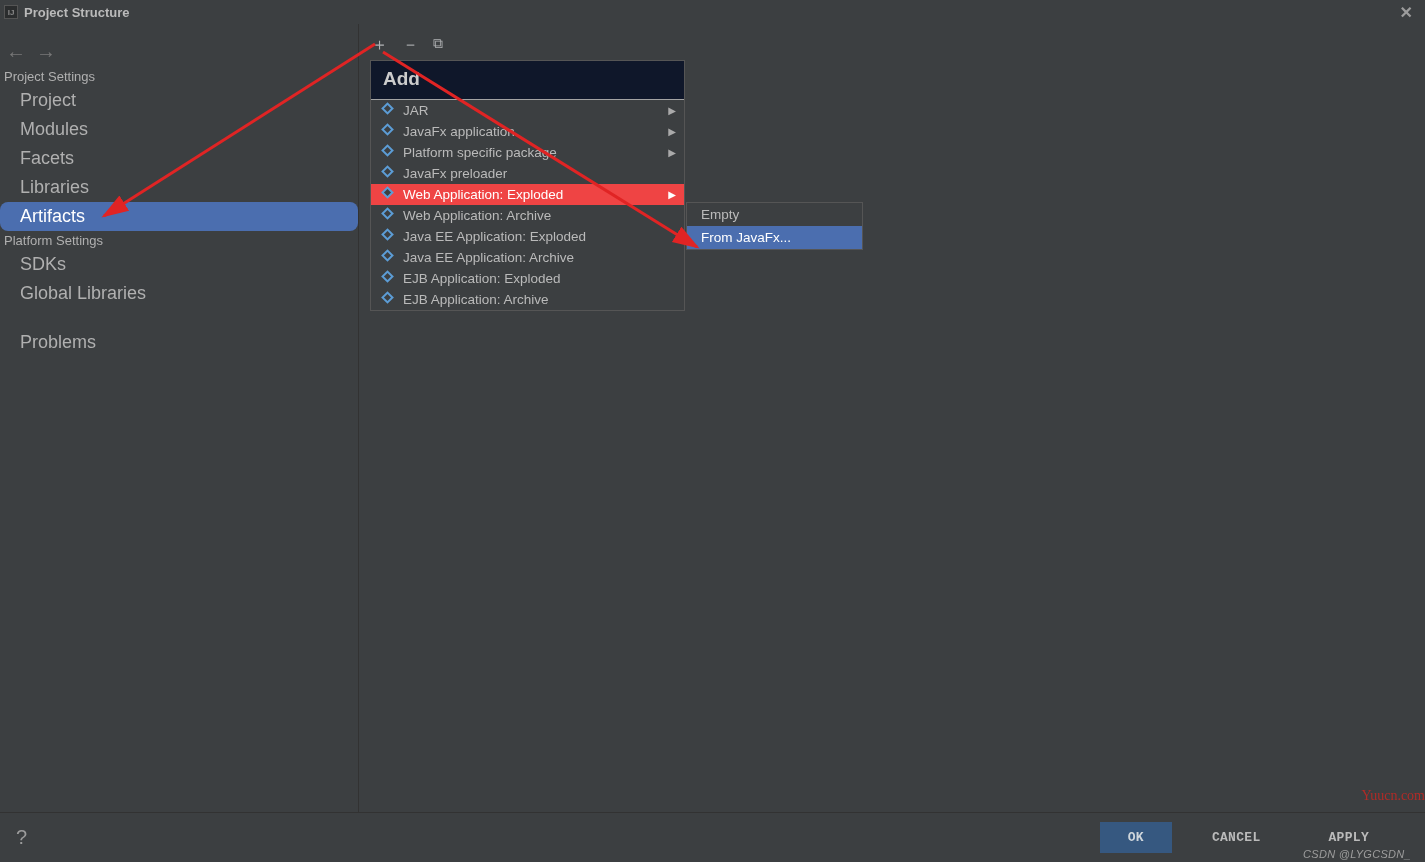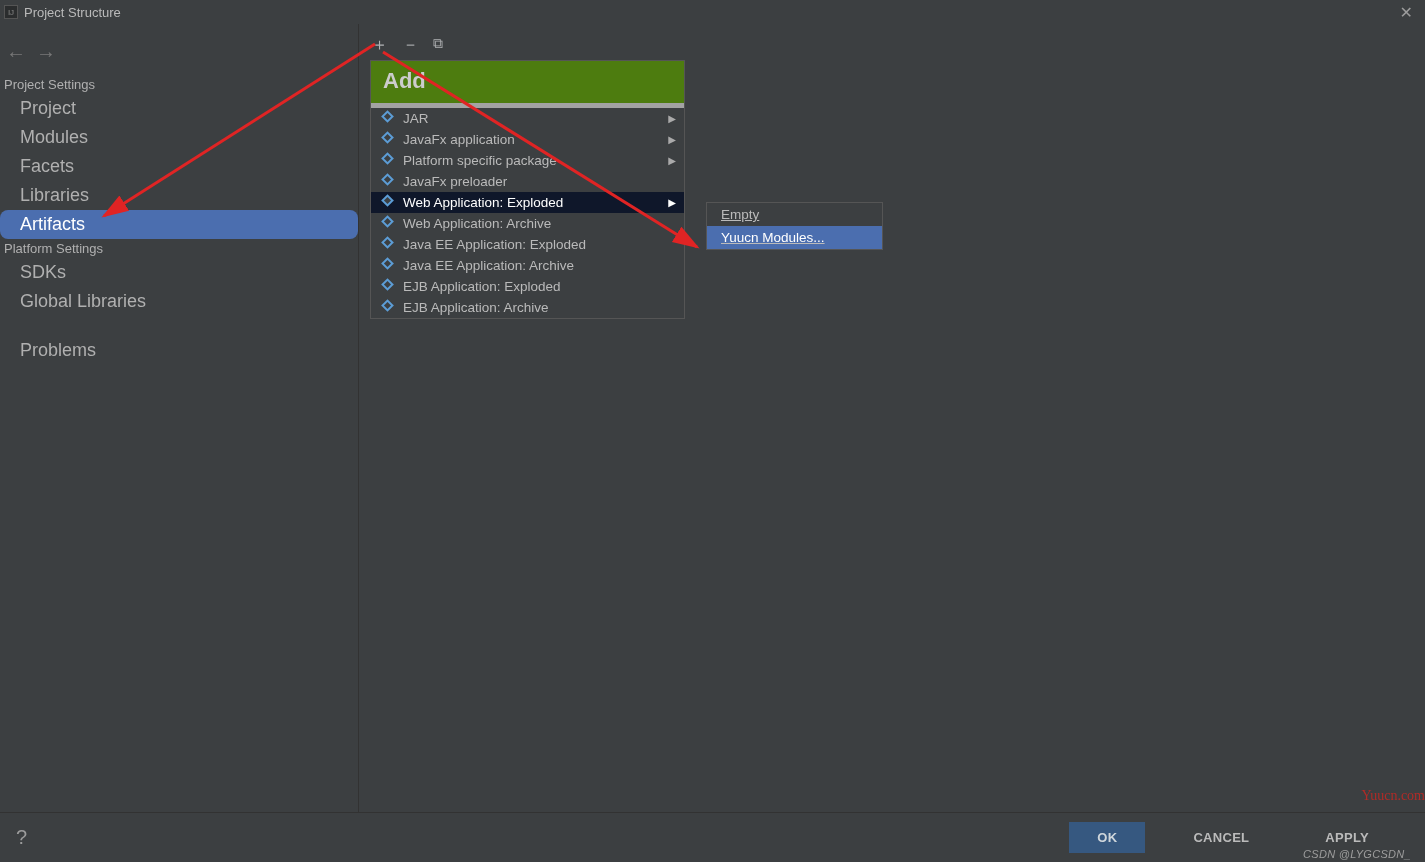--- a/index.html
+++ b/index.html
@@ -12,20 +12,21 @@
       height: 862px;
       position: relative;
       overflow: hidden;
     }
     .titlebar {
       background: #3c3f41;
       height: 24px;
       display: flex;
       align-items: center;
       padding-left: 4px;
+      font-weight: bold;
     }
     .titlebar .app-icon {
       width: 14px; height: 14px;
       background: #2b2d2e;
       border: 1px solid #555;
       margin-right: 6px;
       display: inline-flex; align-items: center; justify-content: center;
       font-size: 8px; color: #888;
     }
     .titlebar .close {
@@ -40,21 +41,21 @@
       display: flex;
       gap: 10px;
       padding: 16px 0 8px 6px;
       color: #787878;
       font-size: 20px;
     }
     .nav-arrows span { cursor: pointer; }
     
     .sidebar {
       position: absolute;
-      left: 0; top: 75px;
+      left: 0; top: 67px;
       width: 358px;
     }
     .sidebar .group {
       padding: 2px 4px;
       font-size: 13px;
       color: #b0b0b0;
     }
     .sidebar .item {
       padding: 4px 4px 4px 20px;
       font-size: 18px;
@@ -88,60 +89,59 @@
       position: absolute;
       left: 370px;
       top: 60px;
       width: 315px;
       background: #3c3f41;
       border: 1px solid #555555;
     }
     .popup-add .header {
       padding: 7px 12px 9px 12px;
       color: #cccccc;
-      font-size: 22px;
+      font-size: 19px;
       font-weight: bold;
-      border-bottom: 5px solid #a3a3a3;
-      background: #4d7c0f;
+      border-bottom: 1px solid #a3a3a3;
+      background: #0f172a;
     }
     .popup-add .row {
       display: flex;
       align-items: center;
       padding: 3px 8px;
       font-size: 13.5px;
       cursor: pointer;
       position: relative;
     }
     .popup-add .row.selected {
-      background: #0f172a;
+      background: #ef4444;
       color: #ffffff;
     }
     .popup-add .row .ico {
       width: 16px; height: 14px;
       margin-right: 8px;
       display: inline-block;
       font-size: 10px;
       text-align: center;
       color: #5998d6;
     }
     .popup-add .row .arrow {
       margin-left: auto;
       font-size: 10px;
       color: #aaa;
     }
     .popup-add .row.selected .arrow { color: #fff; }
     
     .popup-sub {
       position: absolute;
-      left: 706px;
+      left: 686px;
       top: 202px;
       width: 177px;
       background: #3c3f41;
       border: 1px solid #555555;
-      text-decoration: underline;
     }
     .subrow {
       padding: 4px 14px;
       font-size: 13.5px;
       cursor: pointer;
     }
     .subrow.sel {
       background: #4b6eaf;
       color: #ffffff;
     }
@@ -154,21 +154,21 @@
       border-top: 1px solid #323232;
       display: flex;
       align-items: center;
       padding: 0 28px 0 16px;
     }
     .footer .help {
       font-size: 20px;
       color: #9c9c9c;
       cursor: pointer;
     }
-    .footer .btns { margin-left: auto; display: flex; gap: 20px; align-items: center; }
+    .footer .btns { margin-left: auto; display: flex; gap: 12px; align-items: center; font-family: Liberation Mono, monospace; }
     .footer .btn {
       padding: 8px 28px;
       font-size: 13px;
       font-weight: bold;
       color: #bbb;
       cursor: pointer;
       letter-spacing: 0.3px;
     }
     .footer .btn.primary {
       background: #365880;
@@ -280,21 +280,21 @@
     <span>EJB Application: Exploded</span>
   </div>
   <div class="row">
     <span class="ico"><span class="diamond"></span></span>
     <span>EJB Application: Archive</span>
   </div>
 </div>
 
 <div class="popup-sub">
   <div class="subrow">Empty</div>
-  <div class="subrow sel">Yuucn Modules...</div>
+  <div class="subrow sel">From JavaFx...</div>
 </div>
 
 <div class="footer">
   <span class="help">?</span>
   <div class="btns">
     <span class="btn primary">OK</span>
     <span class="btn">CANCEL</span>
     <span class="btn">APPLY</span>
   </div>
 </div>

